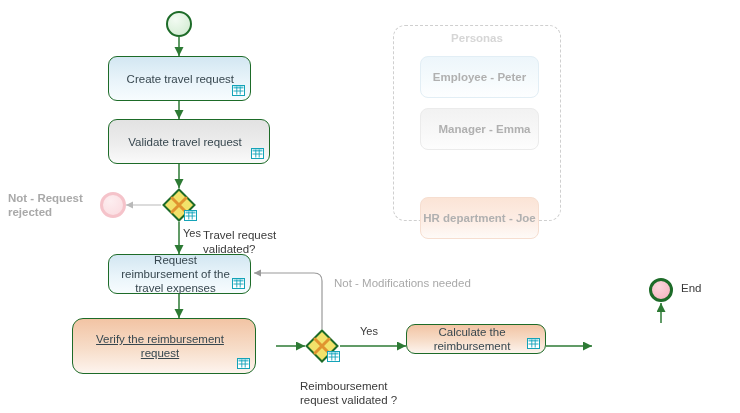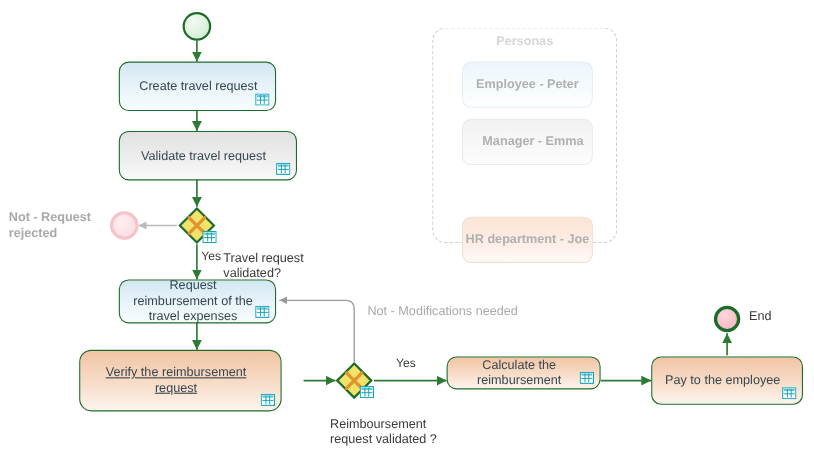--- a/index.html
+++ b/index.html
@@ -286,28 +286,20 @@
   <div class="task peach" style="left:406px; top:324px; width:140px; height:30px;">
     <span>Calculate the
 reimbursement</span>
     <svg class="grid-icon" viewBox="0 0 13 11">
       <rect x="0.5" y="0.5" width="12" height="10" fill="#ffffff" stroke="#14a3b8" stroke-width="1"></rect>
       <rect x="1.5" y="1.5" width="10" height="2" fill="#5fc4d6"></rect>
       <path d="M4.8,1.5 L4.8,9.5 M8.2,1.5 L8.2,9.5 M1.5,6 L11.5,6" stroke="#14a3b8" stroke-width="0.9"></path>
     </svg>
   </div>
 
-  <div class="task peach" style="left:592px; top:324px; width:138px; height:44px;">
-    <span>Pay to the employee</span>
-    <svg class="grid-icon" viewBox="0 0 13 11">
-      <rect x="0.5" y="0.5" width="12" height="10" fill="#ffffff" stroke="#14a3b8" stroke-width="1"></rect>
-      <rect x="1.5" y="1.5" width="10" height="2" fill="#5fc4d6"></rect>
-      <path d="M4.8,1.5 L4.8,9.5 M8.2,1.5 L8.2,9.5 M1.5,6 L11.5,6" stroke="#14a3b8" stroke-width="0.9"></path>
-    </svg>
-  </div>
 
   <div id="personas">
     <div id="personas-title">Personas</div>
     <div class="persona p-blue" style="top:30px;">
       <span>Employee - Peter</span>
     </div>
     <div class="persona p-gray" style="top:82px;">
       <span>Manager - Emma</span>
     </div>
     <div class="persona p-peach" style="top:134px;margin-top:37px;">

